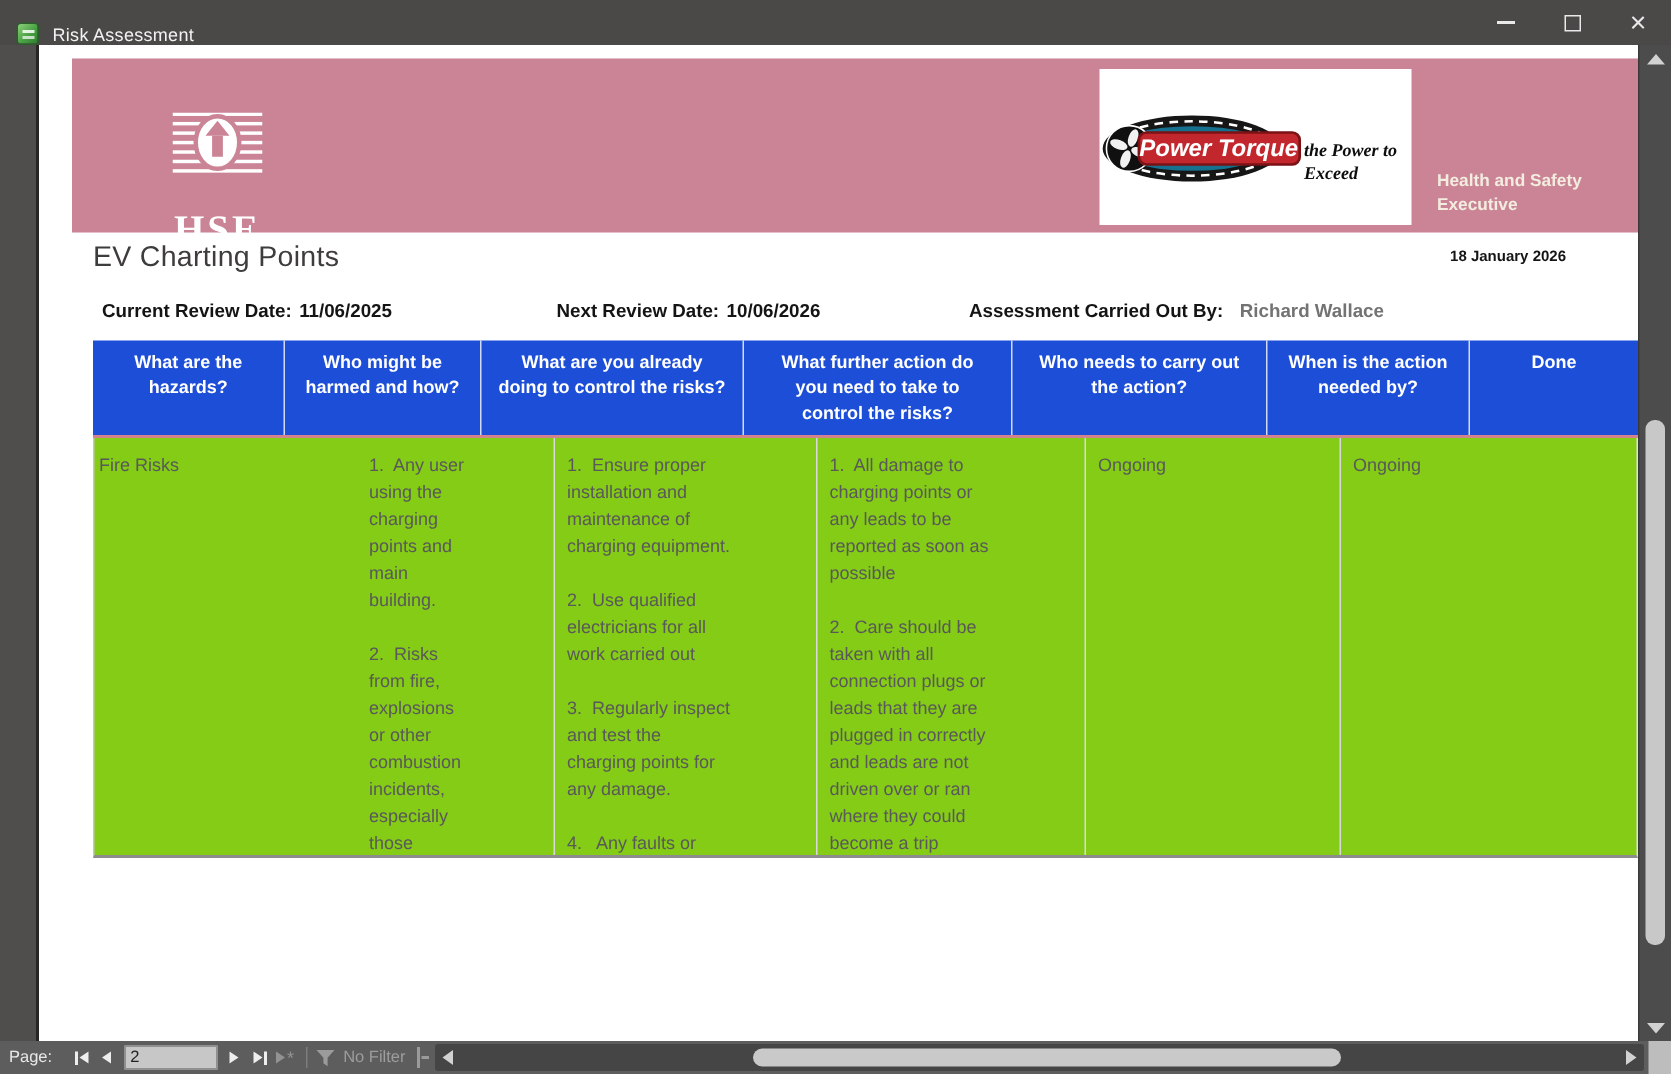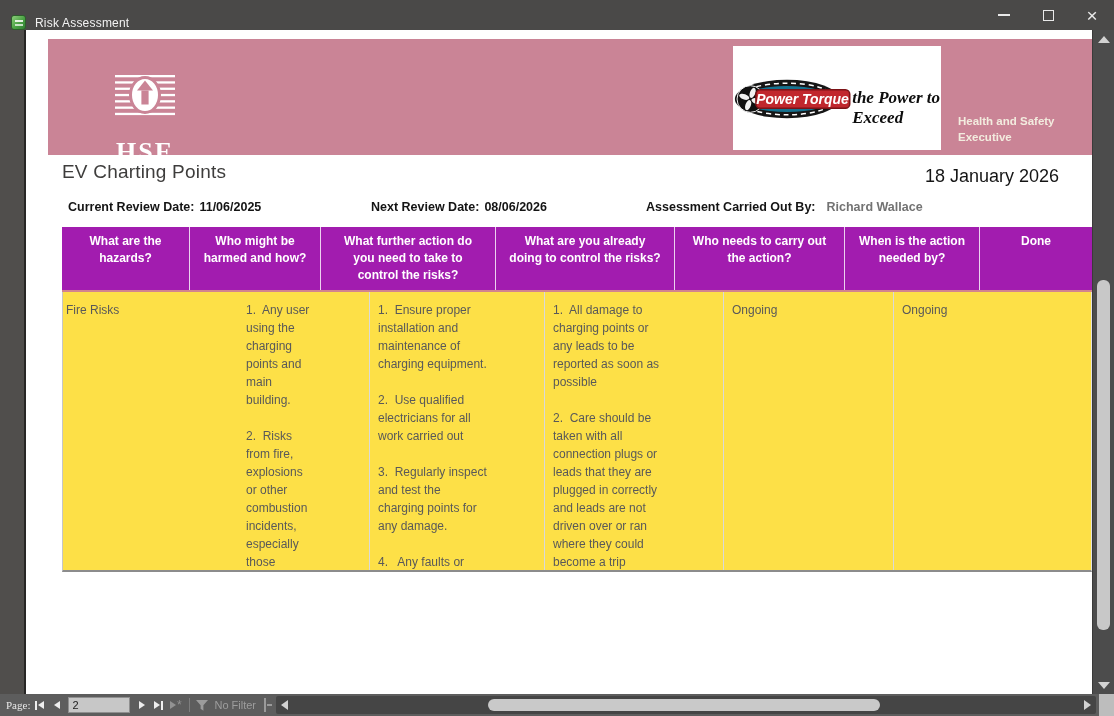--- a/index.html
+++ b/index.html
@@ -31,41 +31,41 @@
 
   .pink-band { position:absolute; left:22px; top:9px; right:0; height:116px; background:#ca8496; }
 
   .hse-logo { position:absolute; left:67px; top:36px; width:60px; text-align:center; }
   .hse-word { color:#fff; font-family:"Liberation Serif", serif; font-weight:bold; font-size:26px;
               letter-spacing:2px; line-height:1; margin-top:17px; }
 
   .pt-box { position:absolute; left:685px; top:7px; width:208px; height:104px; background:#fff;
             display:flex; align-items:center; justify-content:center; padding-top:2px; }
   .pt-tagline { font-family:"Liberation Serif", serif; font-style:italic; font-weight:bold;
-                font-size:17px; color:#0d0d0d; margin-top:17px; }
+                font-size:12px; color:#0d0d0d; margin-top:17px; }
 
   .org-text { position:absolute; left:910px; top:74px; color:#f3ecdf; font-weight:bold;
               font-size:11.5px; line-height:1.4; white-space:pre-line; }
 
   .report-title { position:absolute; left:36px; top:131px; font-size:19px; color:#3e3d3c; letter-spacing:.2px; }
-  .report-date  { position:absolute; right:33px; top:136px; font-size:18px; color:#151515; font-weight:400; }
+  .report-date  { position:absolute; right:48px; top:136px; font-size:10px; color:#151515; font-weight:700; }
 
   .review-row { position:absolute; left:0; top:170px; width:100%; height:18px; font-size:12.5px; color:#141414; }
   .rv-group { position:absolute; display:inline-flex; gap:5px; font-weight:600; white-space:nowrap; }
   .rv-name { color:#737373; font-weight:bold; margin-left:6px; }
 
   
   .risk-table { position:absolute; left:36px; top:197px; width:1030px; }
   .thead, .trow { display:grid; grid-template-columns:127px 131px 175px 179px 170px 135px 113px; }
-  .thead { background:#a21caf; border-bottom:2px solid #d2838e; }
+  .thead { background:#1d4ed8; border-bottom:2px solid #d2838e; }
   .th { color:#fff; font-weight:bold; font-size:12px; line-height:1.4; text-align:center;
         padding:6px 3px 7px 3px; white-space:pre-line; min-height:56px; }
   .th + .th { border-left:1px solid rgba(255,255,255,.8); }
   .trow { border-left:1px solid #c6c6c6; border-right:1px solid #e2e2e2; border-bottom:2px solid #8c8c8c;
-          height:280px; overflow:hidden; background:#fde047; }
+          height:280px; overflow:hidden; background:#84cc16; }
   .td { font-size:12px; color:#595959; line-height:1.5; padding:9px 8px 6px 8px; white-space:pre-line; }
   .td + .td { border-left:1px solid #d9d9d9;margin-left:48px; }
   .td:nth-child(2) { border-left:none; }
   .td:first-child { padding-left:3px; }
 
   
   .vscroll { position:absolute; right:0; top:30px; width:22px; height:664px; background:#4c4c4c;
              border-left:1px solid #3a3a3a; }
   .v-arrow { position:absolute; left:0; width:22px; height:18px; display:flex; align-items:center; justify-content:center; }
   .v-arrow.up { top:0; }
@@ -73,21 +73,21 @@
   .tri-up { width:0; height:0; border-left:6px solid transparent; border-right:6px solid transparent;
             border-bottom:7px solid #d2d2d2; }
   .tri-down { width:0; height:0; border-left:6px solid transparent; border-right:6px solid transparent;
             border-top:7px solid #d2d2d2; }
   .v-thumb { position:absolute; left:4px; top:250px; width:13px; height:350px; background:#c8c8c8;
              border-radius:6px; }
 
   
   .statusbar { position:absolute; left:0; bottom:0; width:100%; height:22px; background:#5d5d5d;
                display:flex; align-items:center; font-size:11px; color:#e8e8e8; padding-left:6px; }
-  .sb-label { margin-right:1px;font-family:Liberation Serif, serif; }
+  .sb-label { margin-right:11px; }
   .sb-btn { width:17px; height:16px; display:flex; align-items:center; justify-content:center; gap:1px; }
   .tri-l { width:0; height:0; border-top:4px solid transparent; border-bottom:4px solid transparent;
            border-right:6px solid #eeeeee; }
   .tri-r { width:0; height:0; border-top:4px solid transparent; border-bottom:4px solid transparent;
            border-left:6px solid #eeeeee; }
   .bar { width:2px; height:9px; background:#eeeeee; }
   .tri-r.dis { border-left-color:#929292; }
   .star { color:#929292; font-size:12px; line-height:8px; }
   .sb-page-input { width:62px; height:16px; background:#c7c7c7; border:1px solid #8f8f8f;
                    font-size:11px; color:#222; padding:0 3px; margin:0 3px;
@@ -174,39 +174,39 @@
     <div class="report-title">EV Charting Points</div>
     <div class="report-date">18 January 2026</div>
 
     <div class="review-row">
       <span class="rv-group" style="left:42px">
         <span>Current Review Date:</span>
         <span>11/06/2025</span>
       </span>
       <span class="rv-group" style="left:345px">
         <span>Next Review Date:</span>
-        <span>08/06/2026</span>
+        <span>10/06/2026</span>
       </span>
       <span class="rv-group" style="left:620px">
         <span>Assessment Carried Out By:</span>
         <span class="rv-name">Richard Wallace</span>
       </span>
     </div>
 
     <div class="risk-table">
       <div class="thead">
         <div class="th">What are the
 hazards?</div>
         <div class="th">Who might be
 harmed and how?</div>
+        <div class="th">What are you already
+doing to control the risks?</div>
         <div class="th">What further action do
 you need to take to
 control the risks?</div>
-        <div class="th">What are you already
-doing to control the risks?</div>
         <div class="th">Who needs to carry out
 the action?</div>
         <div class="th">When is the action
 needed by?</div>
         <div class="th">Done</div>
       </div>
       <div class="trow">
         <div class="td">Fire Risks</div>
         <div class="td">1.&nbsp; Any user using the charging points and main building.
 

